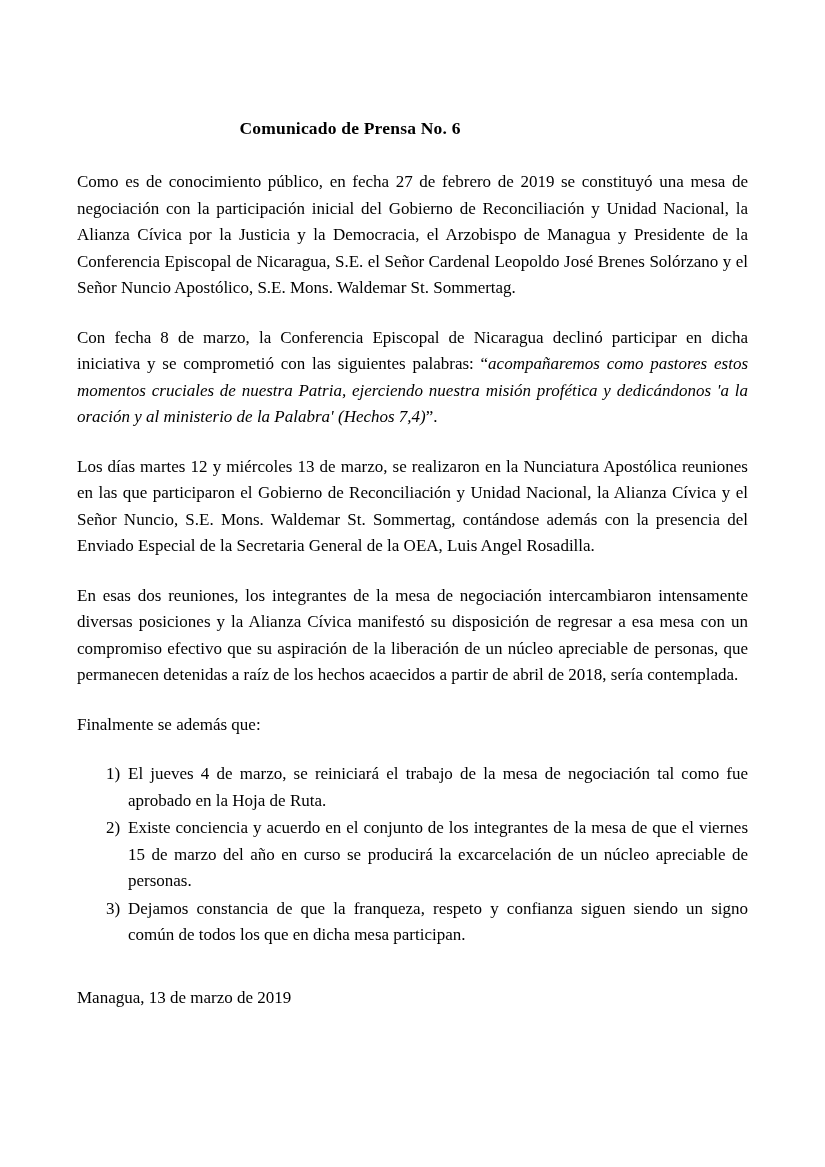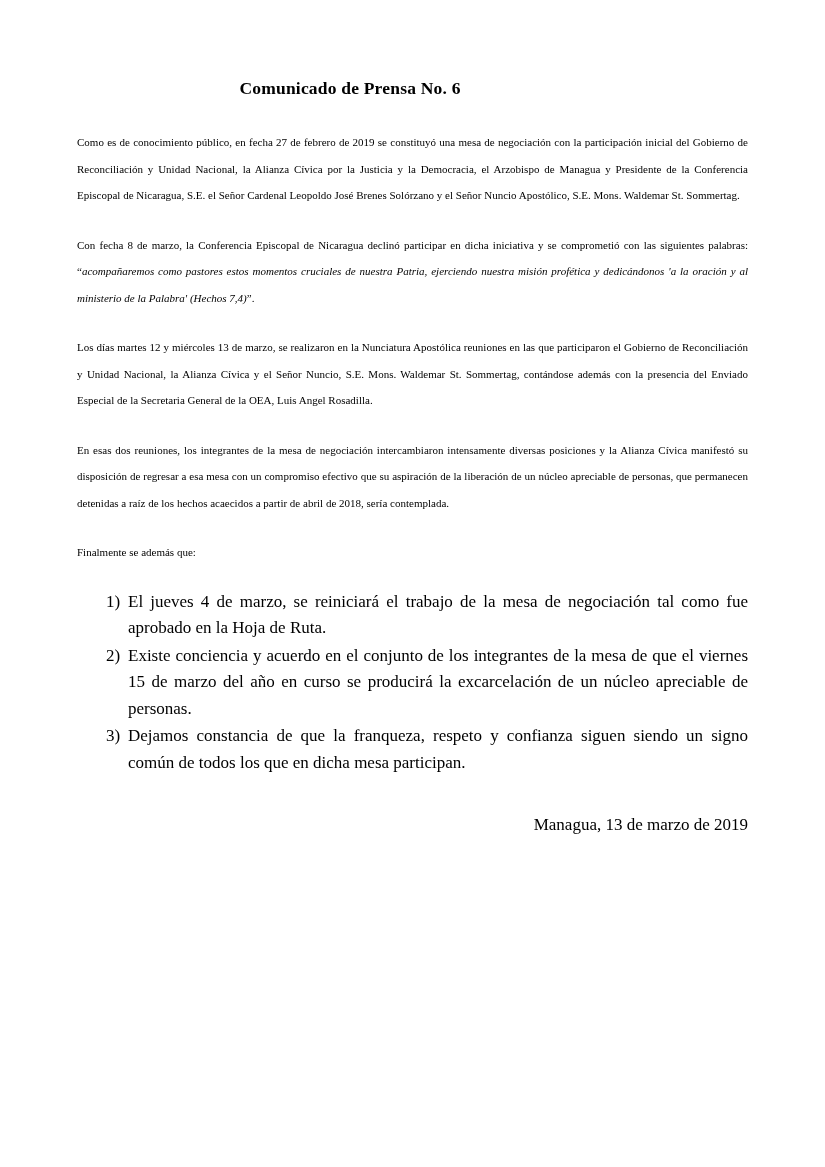--- a/index.html
+++ b/index.html
@@ -17,35 +17,35 @@
     -webkit-font-smoothing: antialiased;
   }
   .page {
     position: absolute;
     top: 0;
     left: 0;
     width: 700px;
     height: 1167px;
     background: #ffffff;
     box-sizing: border-box;
-    padding: 78px 77px 40px 77px;
+    padding: 118px 77px 40px 77px;
   }
   .doc-title {
     font-size: 17.5px;
     font-weight: bold;
     text-align: center;
     letter-spacing: 0.2px;
     margin: 0 0 30px 0;
     line-height: 1.2;
   }
   .body-text {
     width: 671px;
   }
   p.para {
-    font-size: 11px;
+    font-size: 17px;
     line-height: 26.5px;
     text-align: justify;
     text-justify: inter-word;
     margin: 0 0 23px 0;
     hyphens: none;
   }
   p.para:last-child {
     margin-bottom: 0;
   }
   .quote-italic {
@@ -70,21 +70,20 @@
     left: 29px;
     top: 0;
     width: 26px;
     text-align: left;
     font-size: 17px;
     line-height: 26.5px;
   }
   .dateline {
     font-size: 17px;
     line-height: 26.5px;
-    text-align: right;
     margin: 36px 0 0 0;
   }
 </style>
 </head>
 <body>
 
 <div class="page">
 
   <h1 class="doc-title">Comunicado de Prensa No. 6</h1>
 

